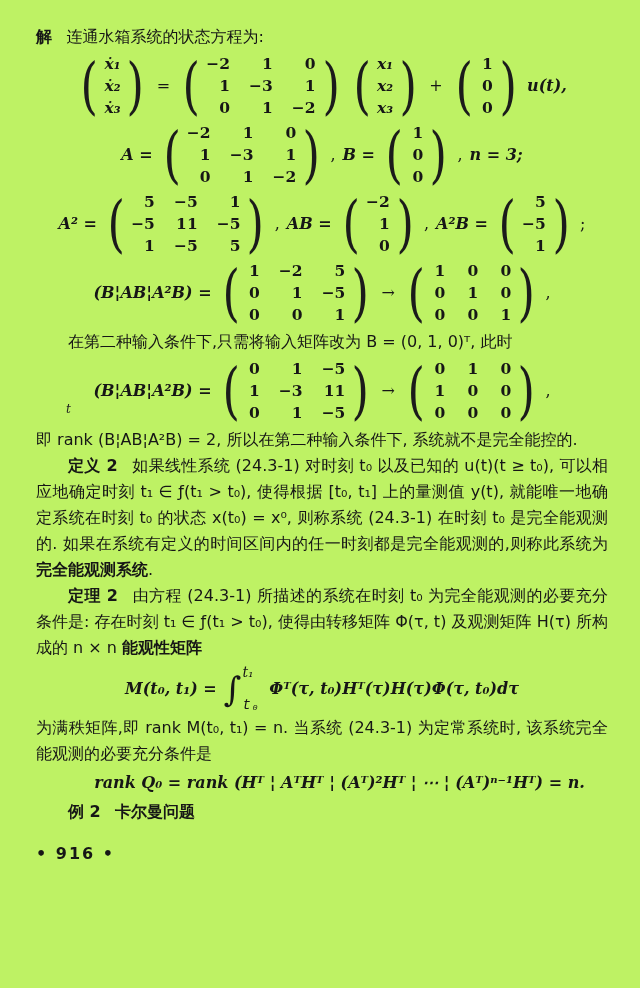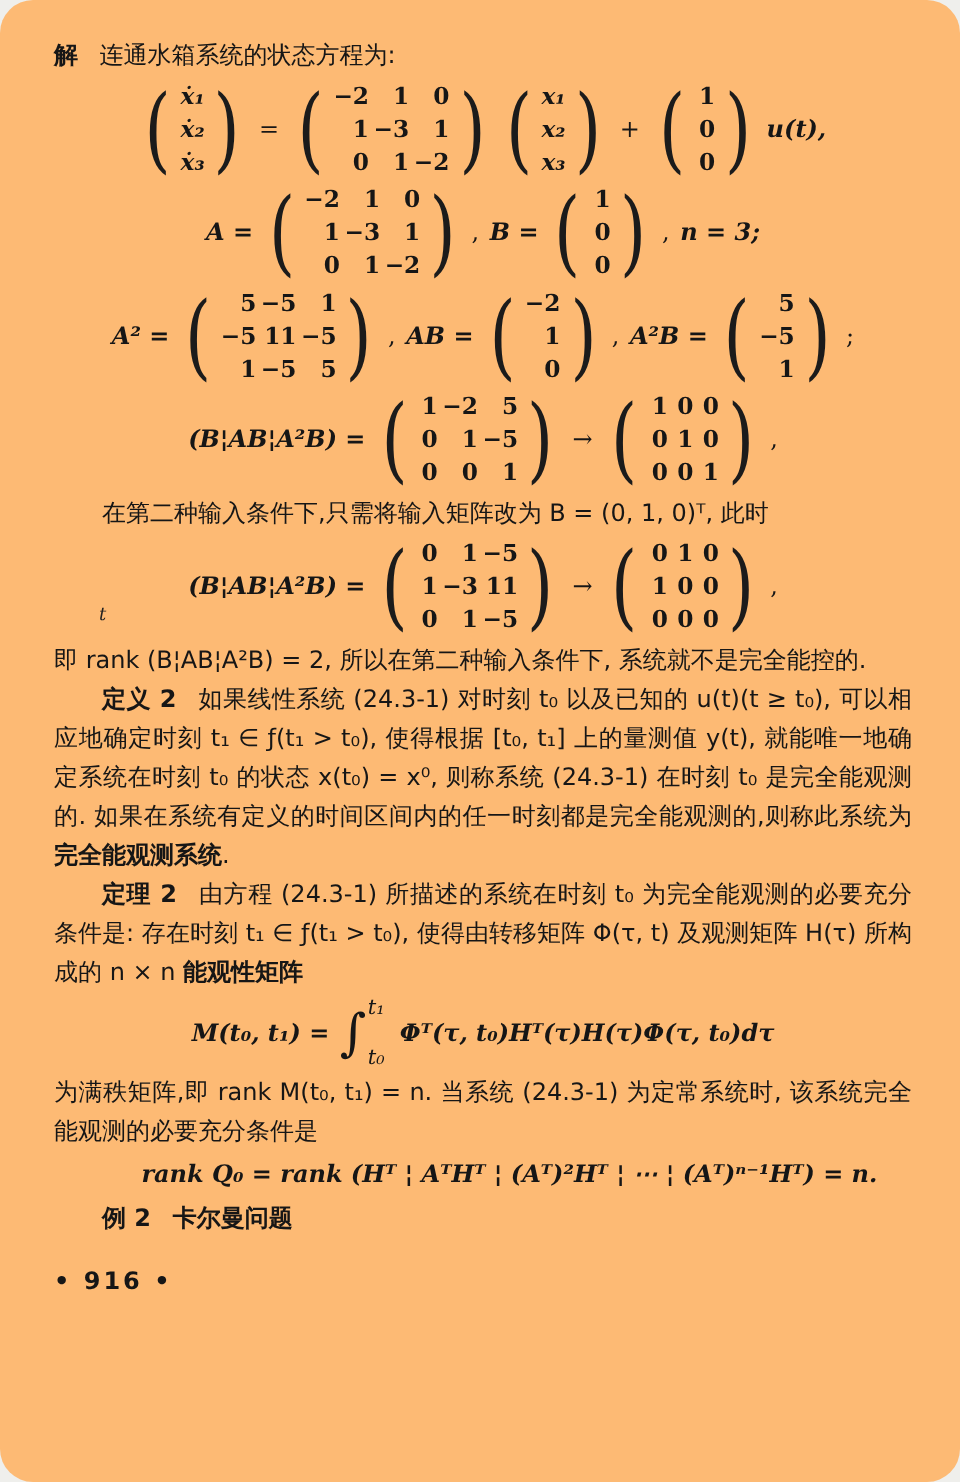--- a/index.html
+++ b/index.html
@@ -5,27 +5,26 @@
   html,body{margin:0;padding:0;}
   body{
     width:640px;height:988px;
     background:#efefec;
     font-family:"DejaVu Sans",sans-serif;
   }
   .page{
     position:relative;
     box-sizing:border-box;
     width:640px;height:988px;
-    background:#fdba74;
+    background:#bef264;
     color:#161616;
     padding:24px 32px 0 36px;
     font-size:16px;
     line-height:26px;
     overflow:hidden;
-    border-radius:22px;
   }
   .para{margin:0;text-align:justify;}
   .indent{text-indent:2em;}
   .lead{font-weight:bold;margin-right:.9em;}
   .bold-run{font-weight:bold;}
 
   
   .eq{
     display:flex;
     justify-content:center;
@@ -43,40 +42,40 @@
   .mx{display:flex;align-items:center;}
   .mx-paren{
     font-family:"DejaVu Serif",serif;
     font-size:62px;
     line-height:66px;
     font-weight:400;
     transform:scaleX(.72);
     color:#1b1b1b;
     user-select:none;
   }
-  .mx-grid{display:grid;gap:0 3px;padding:0 3px;}
+  .mx-grid{display:grid;gap:0 19px;padding:0 3px;}
   .mx-cell{
     text-align:right;
     font-size:15.5px;
     line-height:22px;
     min-width:14px;
     font-weight:bold;
   }
   .mx-cell.it{font-style:italic;}
 
   
   .int-wrap{display:inline-flex;align-items:center;}
   .int-sign{font-size:34px;line-height:34px;font-weight:400;}
   .int-lims{
     display:flex;flex-direction:column;justify-content:space-between;
     height:40px;font-size:14px;line-height:11px;font-style:italic;
     margin-left:1px;margin-right:3px;
   }
   .int-lims .up{align-self:flex-start;margin-top:-2px;}
-  .int-lims .lo{align-self:flex-start;margin-bottom:-2px;}
+  .int-lims .lo{align-self:flex-start;margin-bottom:-2px;font-family:Liberation Mono, monospace;}
 
   .mathline{font-family:"DejaVu Serif",serif;}
   .footer{
     margin-top:16px;
     font-weight:bold;
     letter-spacing:2px;
   }
   .stray{
     position:absolute;left:66px;top:396px;
     font-family:"DejaVu Serif",serif;

